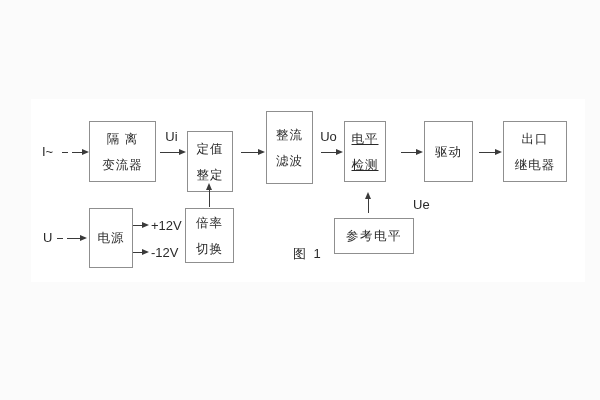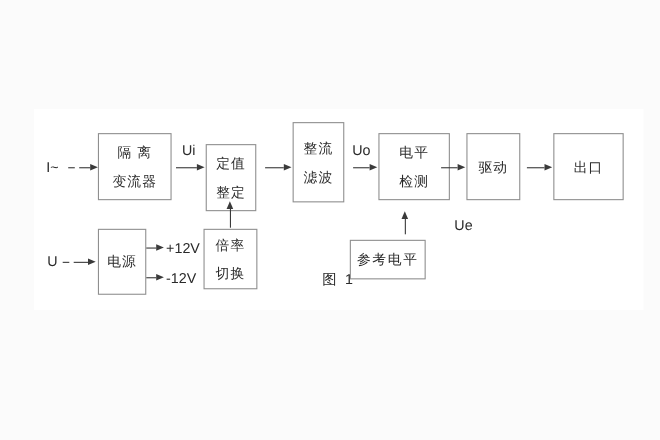--- a/index.html
+++ b/index.html
@@ -67,39 +67,40 @@
     <span>变流器</span>
   </div>
   <div class="box" style="left:187px;top:121px;width:46px;height:61px;margin-top:10px;">
     <span>定值</span>
     <span>整定</span>
   </div>
   <div class="box" style="left:266px;top:111px;width:47px;height:73px;">
     <span>整流</span>
     <span>滤波</span>
   </div>
-  <div class="box" style="left:344px;top:121px;width:65px;height:61px;">
+  <div class="box" style="left:344px;top:121px;width:42px;height:61px;text-decoration:underline;">
     <span>电平</span>
     <span>检测</span>
   </div>
   <div class="box" style="left:424px;top:121px;width:49px;height:61px;">
     <span>驱动</span>
   </div>
   <div class="box" style="left:503px;top:121px;width:64px;height:61px;">
     <span>出口</span>
+    <span>继电器</span>
   </div>
 
   <div class="box" style="left:89px;top:208px;width:44px;height:60px;">
     <span>电源</span>
   </div>
   <div class="box" style="left:185px;top:208px;width:49px;height:55px;">
     <span>倍率</span>
     <span>切换</span>
   </div>
-  <div class="box" style="left:318px;top:218px;width:69px;height:36px;letter-spacing:1.5px;">
+  <div class="box" style="left:334px;top:218px;width:80px;height:36px;letter-spacing:1.5px;">
     <span>参考电平</span>
   </div>
 
   <div class="dash" style="left:62px;top:152px;width:6px;"></div>
   <div class="arr-r" style="left:72px;top:152px;width:10px;"></div>
   <div class="arr-r" style="left:160px;top:152px;width:19px;"></div>
   <div class="arr-r" style="left:241px;top:152px;width:17px;"></div>
   <div class="arr-r" style="left:321px;top:152px;width:15px;"></div>
   <div class="arr-r" style="left:401px;top:152px;width:15px;"></div>
   <div class="arr-r" style="left:479px;top:152px;width:16px;"></div>

